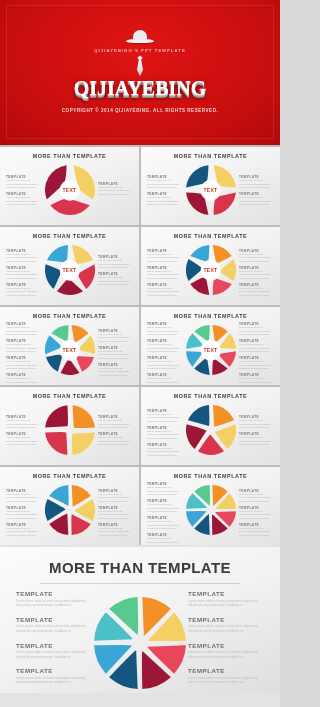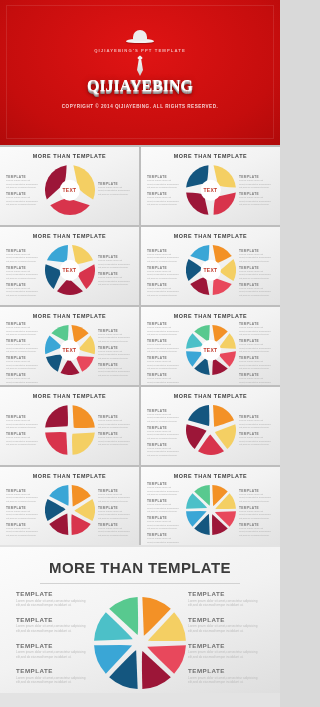--- a/index.html
+++ b/index.html
@@ -45,21 +45,21 @@
     background:#efefef; transform:rotate(45deg); border-radius:1px;
   }
   .tie .body {
     position:absolute; top:4px; left:0.5px; width:6px; height:16px;
     background:linear-gradient(180deg,#f4f4f4,#cfcfcf);
     clip-path:polygon(28% 0%,72% 0%,100% 62%,50% 100%,0% 62%);
   }
   .brand {
     margin-top:2px;
     font-family:"Liberation Serif", serif;
-    font-weight:bold; font-size:16px; letter-spacing:0px;
+    font-weight:bold; font-size:20px; letter-spacing:0px;
     color:#ffffff; line-height:1;
     text-shadow:
       0 1px 0 #c9c9c9, 0 2px 0 #a8a8a8, 0 3px 0 #8d8d8d,
       0 4px 3px rgba(0,0,0,.45), 0 0 6px rgba(0,0,0,.25);
     white-space:nowrap;
     text-align:center;
   }
   .copyright {
     margin-top:10px;
     font-size:4.6px; letter-spacing:.5px; font-weight:bold;

